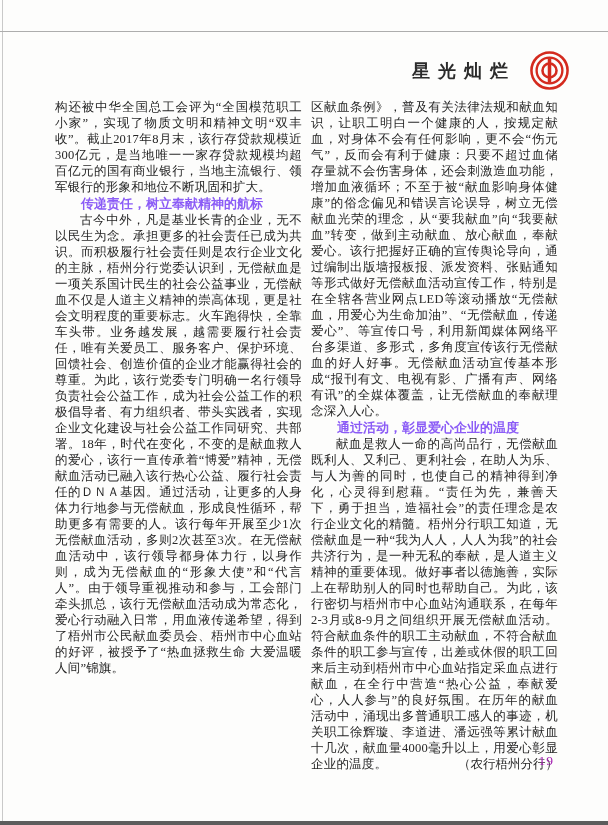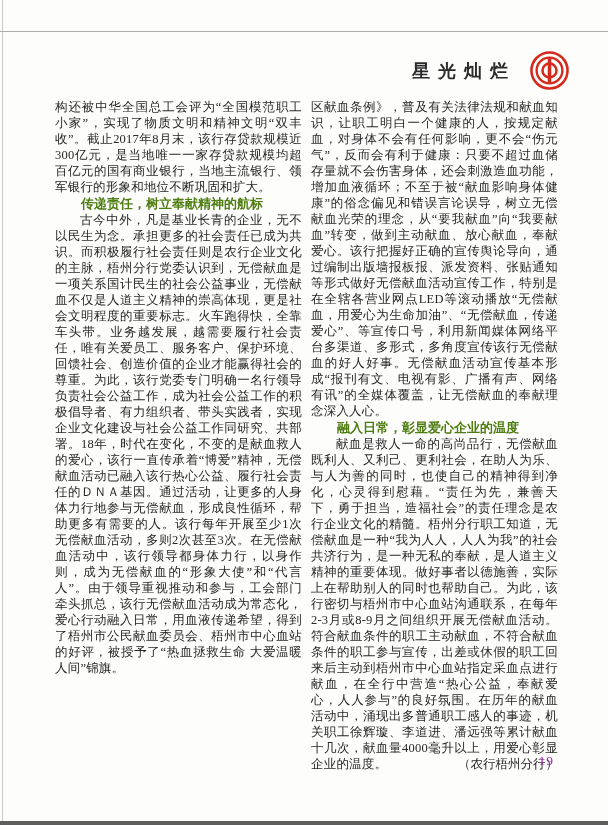--- a/index.html
+++ b/index.html
@@ -49,21 +49,21 @@
     color:#262626;
     font-family:Liberation Serif, serif;
   }
   .para.indent { text-indent:2em; }
   .subhead {
     margin:0;
     font-size:13px;
     line-height:17px;
     font-weight:bold;
     text-indent:2em;
-    color:#4d7c0f;
+    color:#8b5cf6;
     font-family:"Liberation Sans","DejaVu Sans",sans-serif;
   }
   .signature {
     margin:0;
     margin-top:-16px;
     font-size:12.5px;
     line-height:16px;
     text-align:right;
     color:#262626;
   }
@@ -92,20 +92,20 @@
   </div>
 
   <div class="columns">
     <div class="col">
         <p class="para">构还被中华全国总工会评为“全国模范职工小家”，实现了物质文明和精神文明“双丰收”。截止2017年8月末，该行存贷款规模近300亿元，是当地唯一一家存贷款规模均超百亿元的国有商业银行，当地主流银行、领军银行的形象和地位不断巩固和扩大。</p>
         <h3 class="subhead">传递责任，树立奉献精神的航标</h3>
         <p class="para indent">古今中外，凡是基业长青的企业，无不以民生为念。承担更多的社会责任已成为共识。而积极履行社会责任则是农行企业文化的主脉，梧州分行党委认识到，无偿献血是一项关系国计民生的社会公益事业，无偿献血不仅是人道主义精神的崇高体现，更是社会文明程度的重要标志。火车跑得快，全靠车头带。业务越发展，越需要履行社会责任，唯有关爱员工、服务客户、保护环境、回馈社会、创造价值的企业才能赢得社会的尊重。为此，该行党委专门明确一名行领导负责社会公益工作，成为社会公益工作的积极倡导者、有力组织者、带头实践者，实现企业文化建设与社会公益工作同研究、共部署。18年，时代在变化，不变的是献血救人的爱心，该行一直传承着“博爱”精神，无偿献血活动已融入该行热心公益、履行社会责任的ＤＮＡ基因。通过活动，让更多的人身体力行地参与无偿献血，形成良性循环，帮助更多有需要的人。该行每年开展至少1次无偿献血活动，多则2次甚至3次。在无偿献血活动中，该行领导都身体力行，以身作则，成为无偿献血的“形象大使”和“代言人”。由于领导重视推动和参与，工会部门牵头抓总，该行无偿献血活动成为常态化，爱心行动融入日常，用血液传递希望，得到了梧州市公民献血委员会、梧州市中心血站的好评，被授予了“热血拯救生命  大爱温暖人间”锦旗。</p>
       </div>
     <div class="col">
         <p class="para">区献血条例》，普及有关法律法规和献血知识，让职工明白一个健康的人，按规定献血，对身体不会有任何影响，更不会“伤元气”，反而会有利于健康：只要不超过血储存量就不会伤害身体，还会刺激造血功能，增加血液循环；不至于被“献血影响身体健康”的俗念偏见和错误言论误导，树立无偿献血光荣的理念，从“要我献血”向“我要献血”转变，做到主动献血、放心献血，奉献爱心。该行把握好正确的宣传舆论导向，通过编制出版墙报板报、派发资料、张贴通知等形式做好无偿献血活动宣传工作，特别是在全辖各营业网点LED等滚动播放“无偿献血，用爱心为生命加油”、“无偿献血，传递爱心”、等宣传口号，利用新闻媒体网络平台多渠道、多形式，多角度宣传该行无偿献血的好人好事。无偿献血活动宣传基本形成“报刊有文、电视有影、广播有声、网络有讯”的全媒体覆盖，让无偿献血的奉献理念深入人心。</p>
-        <h3 class="subhead">融入日常，彰显爱心企业的温度</h3>
+        <h3 class="subhead">通过活动，彰显爱心企业的温度</h3>
         <p class="para indent">献血是救人一命的高尚品行，无偿献血既利人、又利己、更利社会，在助人为乐、与人为善的同时，也使自己的精神得到净化，心灵得到慰藉。“责任为先，兼善天下，勇于担当，造福社会”的责任理念是农行企业文化的精髓。梧州分行职工知道，无偿献血是一种“我为人人，人人为我”的社会共济行为，是一种无私的奉献，是人道主义精神的重要体现。做好事者以德施善，实际上在帮助别人的同时也帮助自己。为此，该行密切与梧州市中心血站沟通联系，在每年2-3月或8-9月之间组织开展无偿献血活动。符合献血条件的职工主动献血，不符合献血条件的职工参与宣传，出差或休假的职工回来后主动到梧州市中心血站指定采血点进行献血，在全行中营造“热心公益，奉献爱心，人人参与”的良好氛围。在历年的献血活动中，涌现出多普通职工感人的事迹，机关职工徐辉璇、李道进、潘远强等累计献血十几次，献血量4000毫升以上，用爱心彰显企业的温度。</p>
         <div class="signature">（农行梧州分行）</div>
       </div>
   </div>
 
   <div class="page-num">19</div>
 </div>
 
 </body></html>

